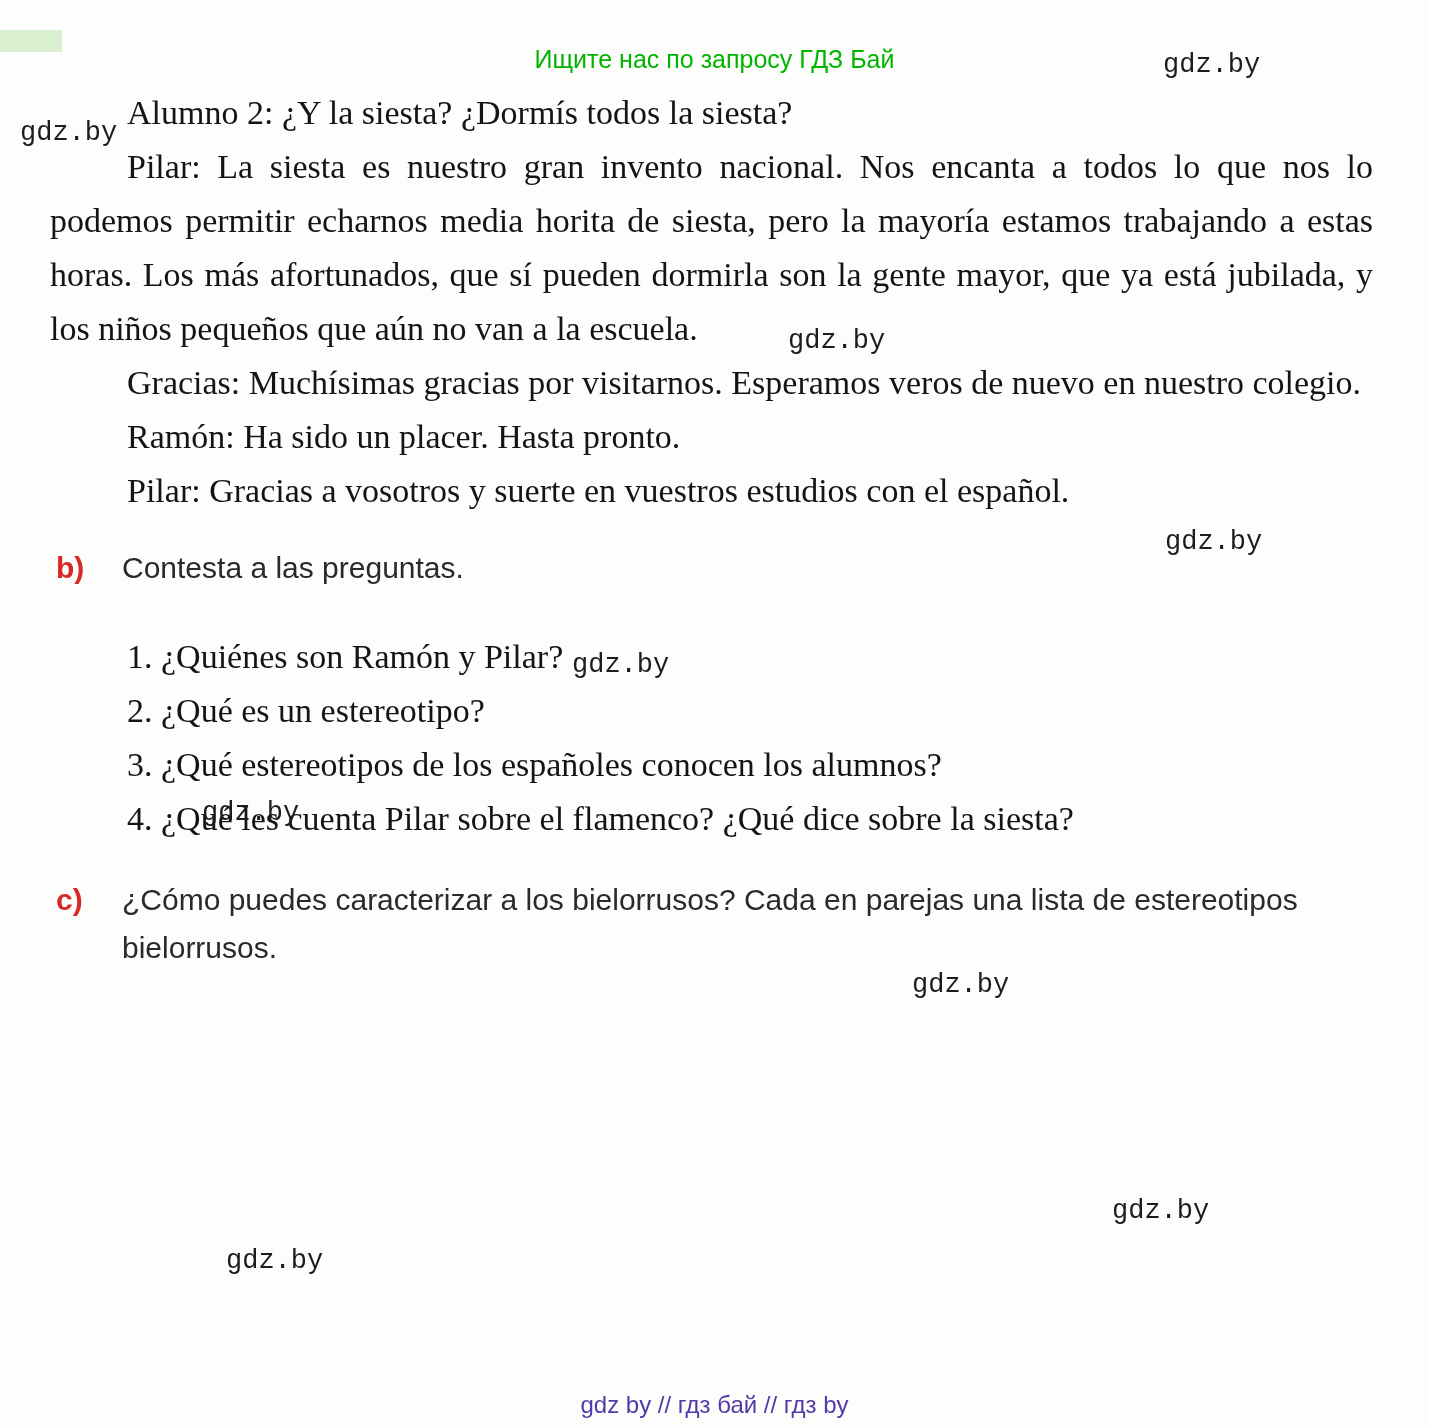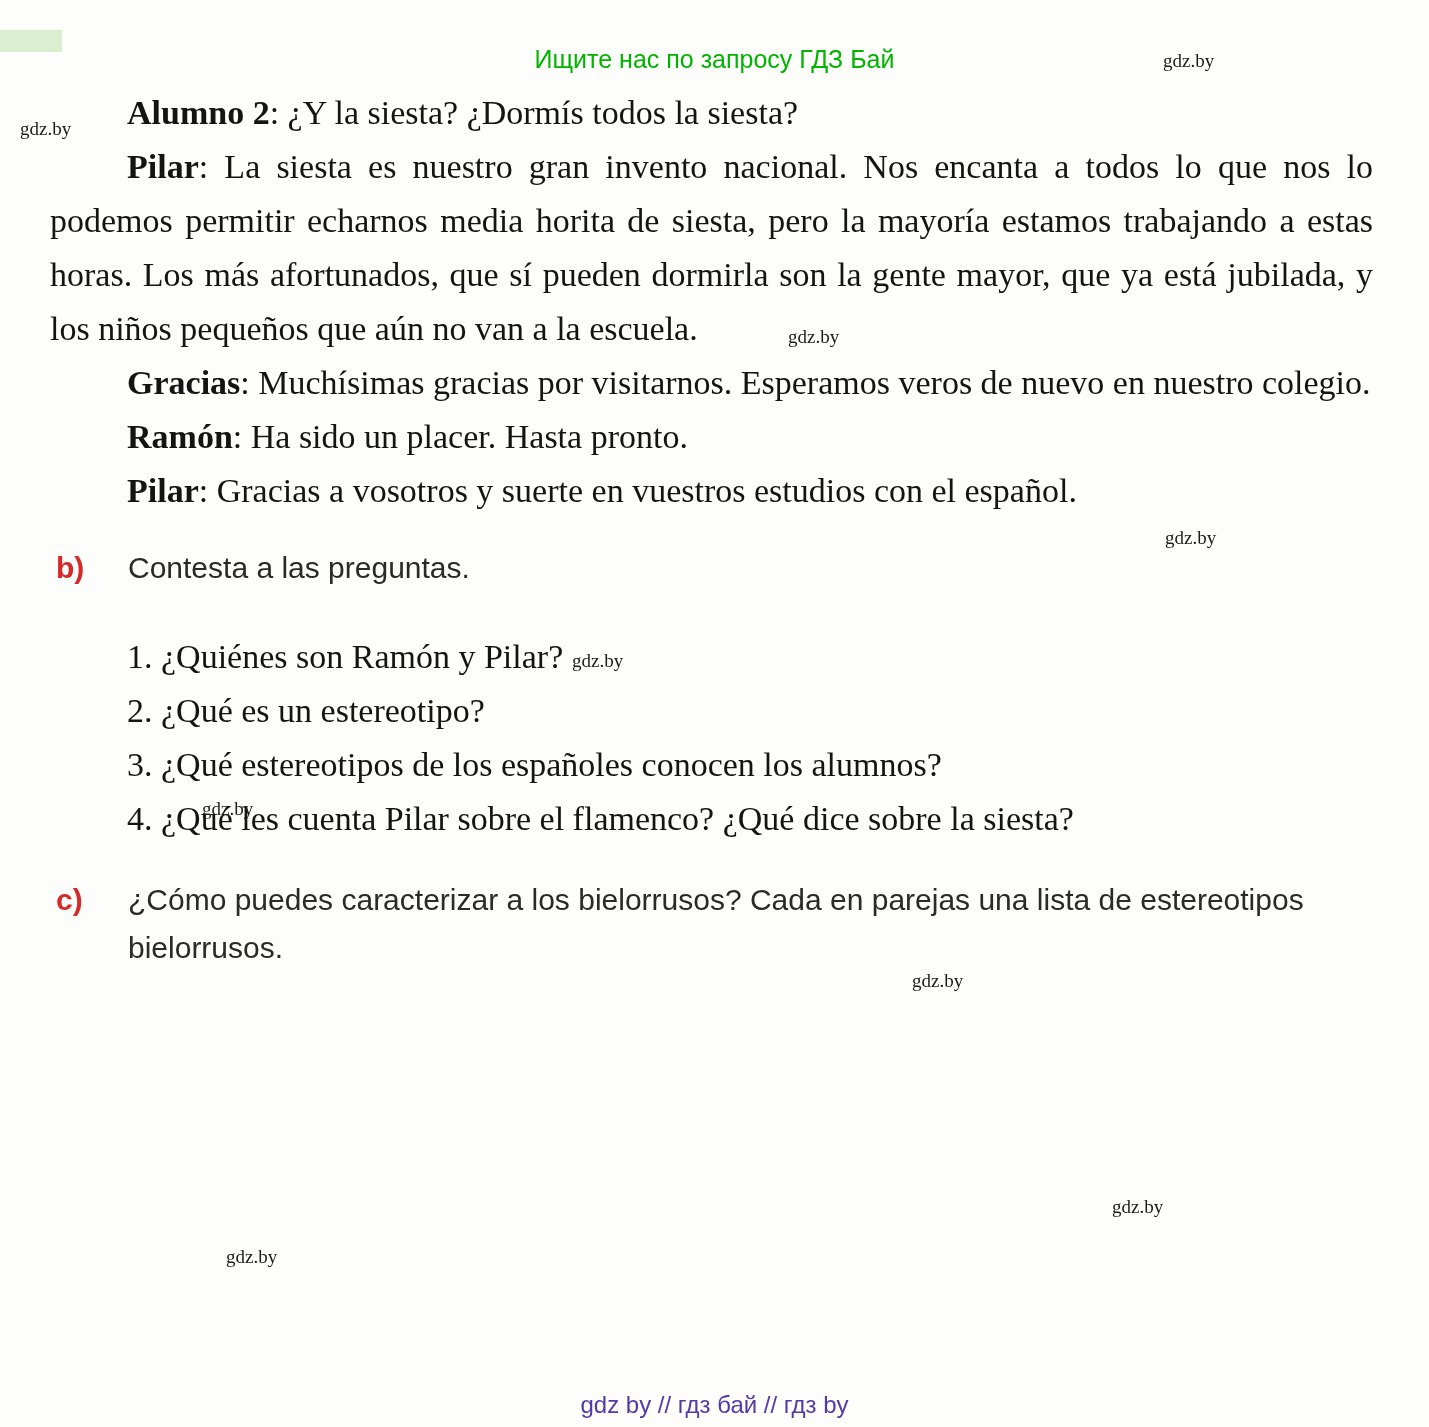--- a/index.html
+++ b/index.html
@@ -26,52 +26,52 @@
     background: #d9efcf;
   }
   .content { padding: 12px 56px 0 50px; }
   .para {
     font-size: 34px;
     line-height: 54px;
     text-align: justify;
     text-indent: 77px;
     color: #141414;
   }
-  .speaker { font-weight: bold; }
+  .speaker { font-weight: normal; }
   .task {
     display: flex;
     font-family: "Liberation Sans", sans-serif;
     font-size: 30px;
     line-height: 48px;
     color: #2a2a2a;
   }
   .task-b { margin-top: 26px; }
   .task-c { margin-top: 30px; }
   .task-label {
     flex: 0 0 72px;
     width: 72px;
     font-weight: bold;
     color: #d62a28;
     padding-left: 6px;
   }
-  .task-text { flex: 1; text-align: left; margin-left: 6px; }
+  .task-text { flex: 1; text-align: left; }
   .question-list { margin-top: 38px; }
   .footer-watermark {
     position: absolute;
     bottom: 8px; left: 0;
     width: 100%;
     text-align: center;
     font-family: "Liberation Sans", sans-serif;
     font-size: 24px;
     color: #5339aa;
   }
   .wm {
     position: absolute;
-    font-family: Liberation Serif, serif;
-    font-size: 19px;
+    font-family: Liberation Mono, monospace;
+    font-size: 27px;
     color: #1c1c1c;
   }
 </style>
 </head>
 <body>
 
 <div>
 
   <div class="corner-strip"></div>
 

